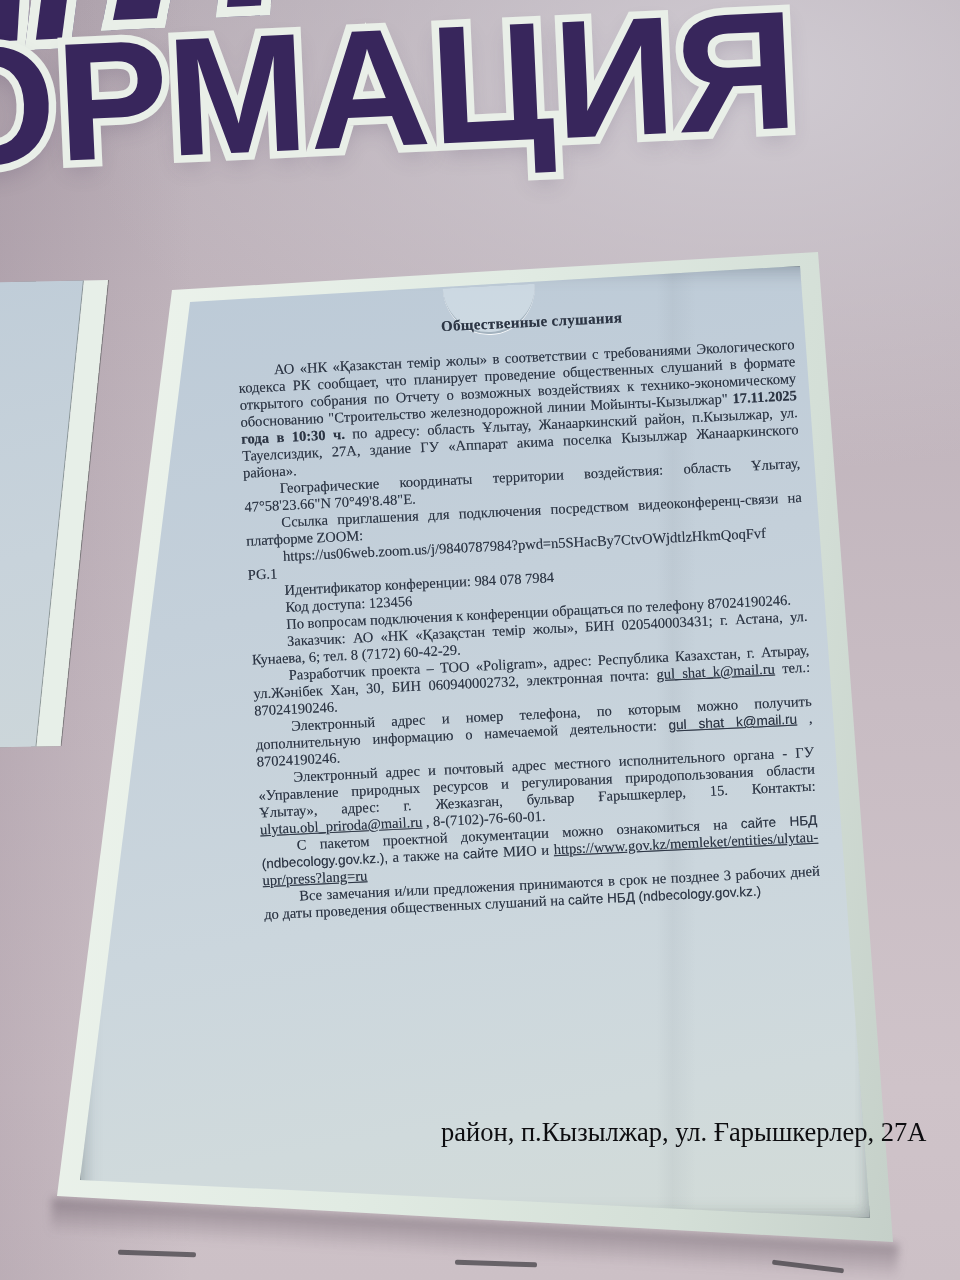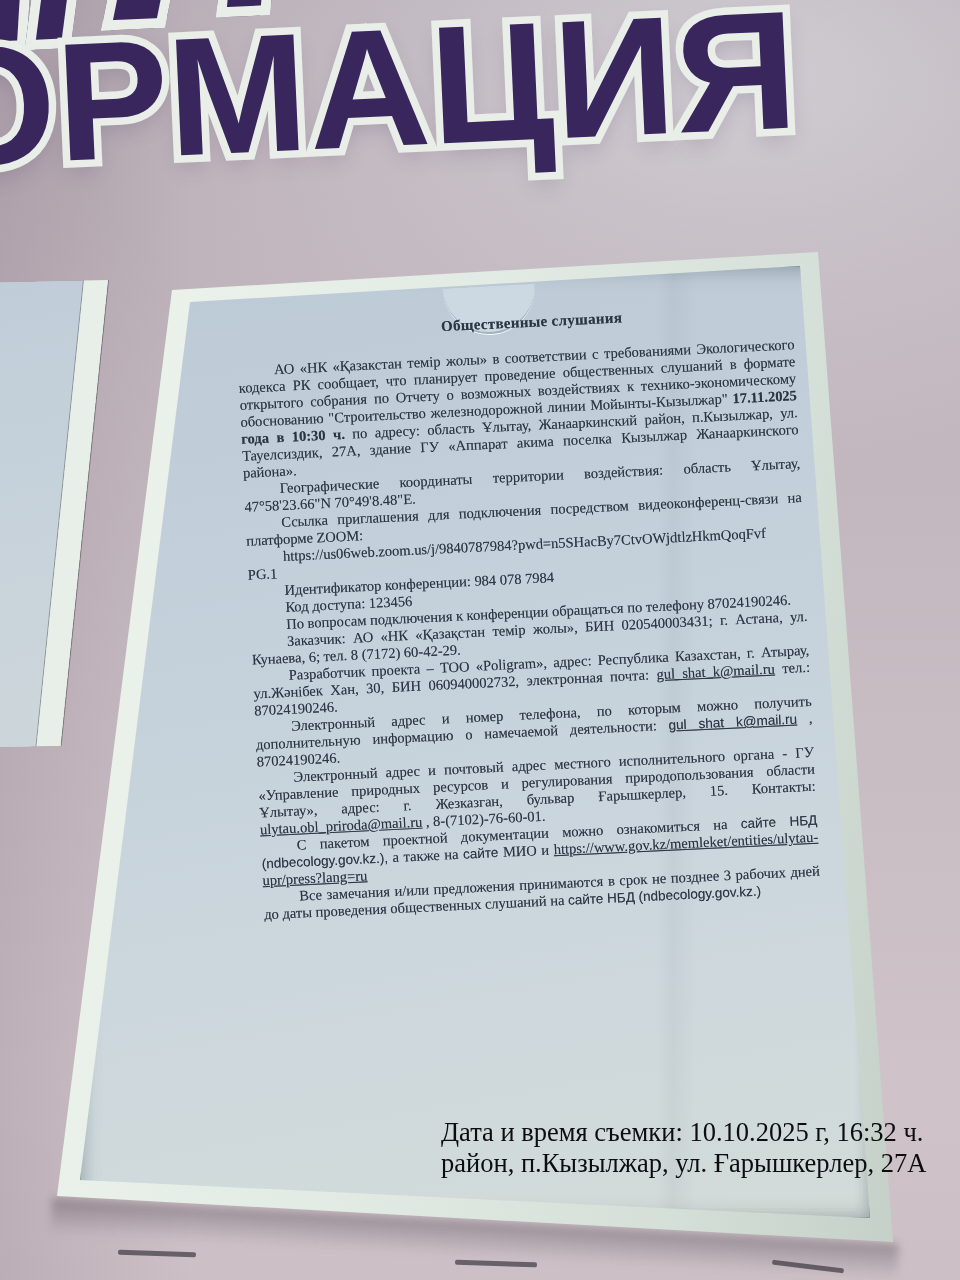--- a/index.html
+++ b/index.html
@@ -140,17 +140,16 @@
       <p><span>Электронный адрес и почтовый адрес местного исполнительного органа - ГУ «Управление природных ресурсов и регулирования природопользования области Ұлытау», адрес: г. Жезказган, бульвар Ғарышкерлер, 15. Контакты: </span><span class="u">ulytau.obl_priroda@mail.ru</span><span> , 8-(7102)-76-60-01.</span></p>
       <p><span>С пакетом проектной документации можно ознакомиться на </span><span class="sf">сайте НБД (ndbecology.gov.kz.),</span><span> а также на </span><span class="sf">сайте</span><span> МИО и </span><span class="u">https://www.gov.kz/memleket/entities/ulytau-upr/press?lang=ru</span></p>
       <p><span>Все замечания и/или предложения принимаются в срок не позднее 3 рабочих дней до даты проведения общественных слушаний на </span><span class="sf">сайте НБД (ndbecology.gov.kz.)</span></p>
     </div>
 
   <div class="clipm c1"></div>
   <div class="clipm c2"></div>
   <div class="clipm c3"></div>
 
   <div class="timestamp">
-    <div>Дата и время съемки: 10.10.2025 г, 16:32 ч.</div>
     <div>район, п.Кызылжар, ул. Ғарышкерлер, 27А</div>
   </div>
 
 </div>
 
 </body></html>

